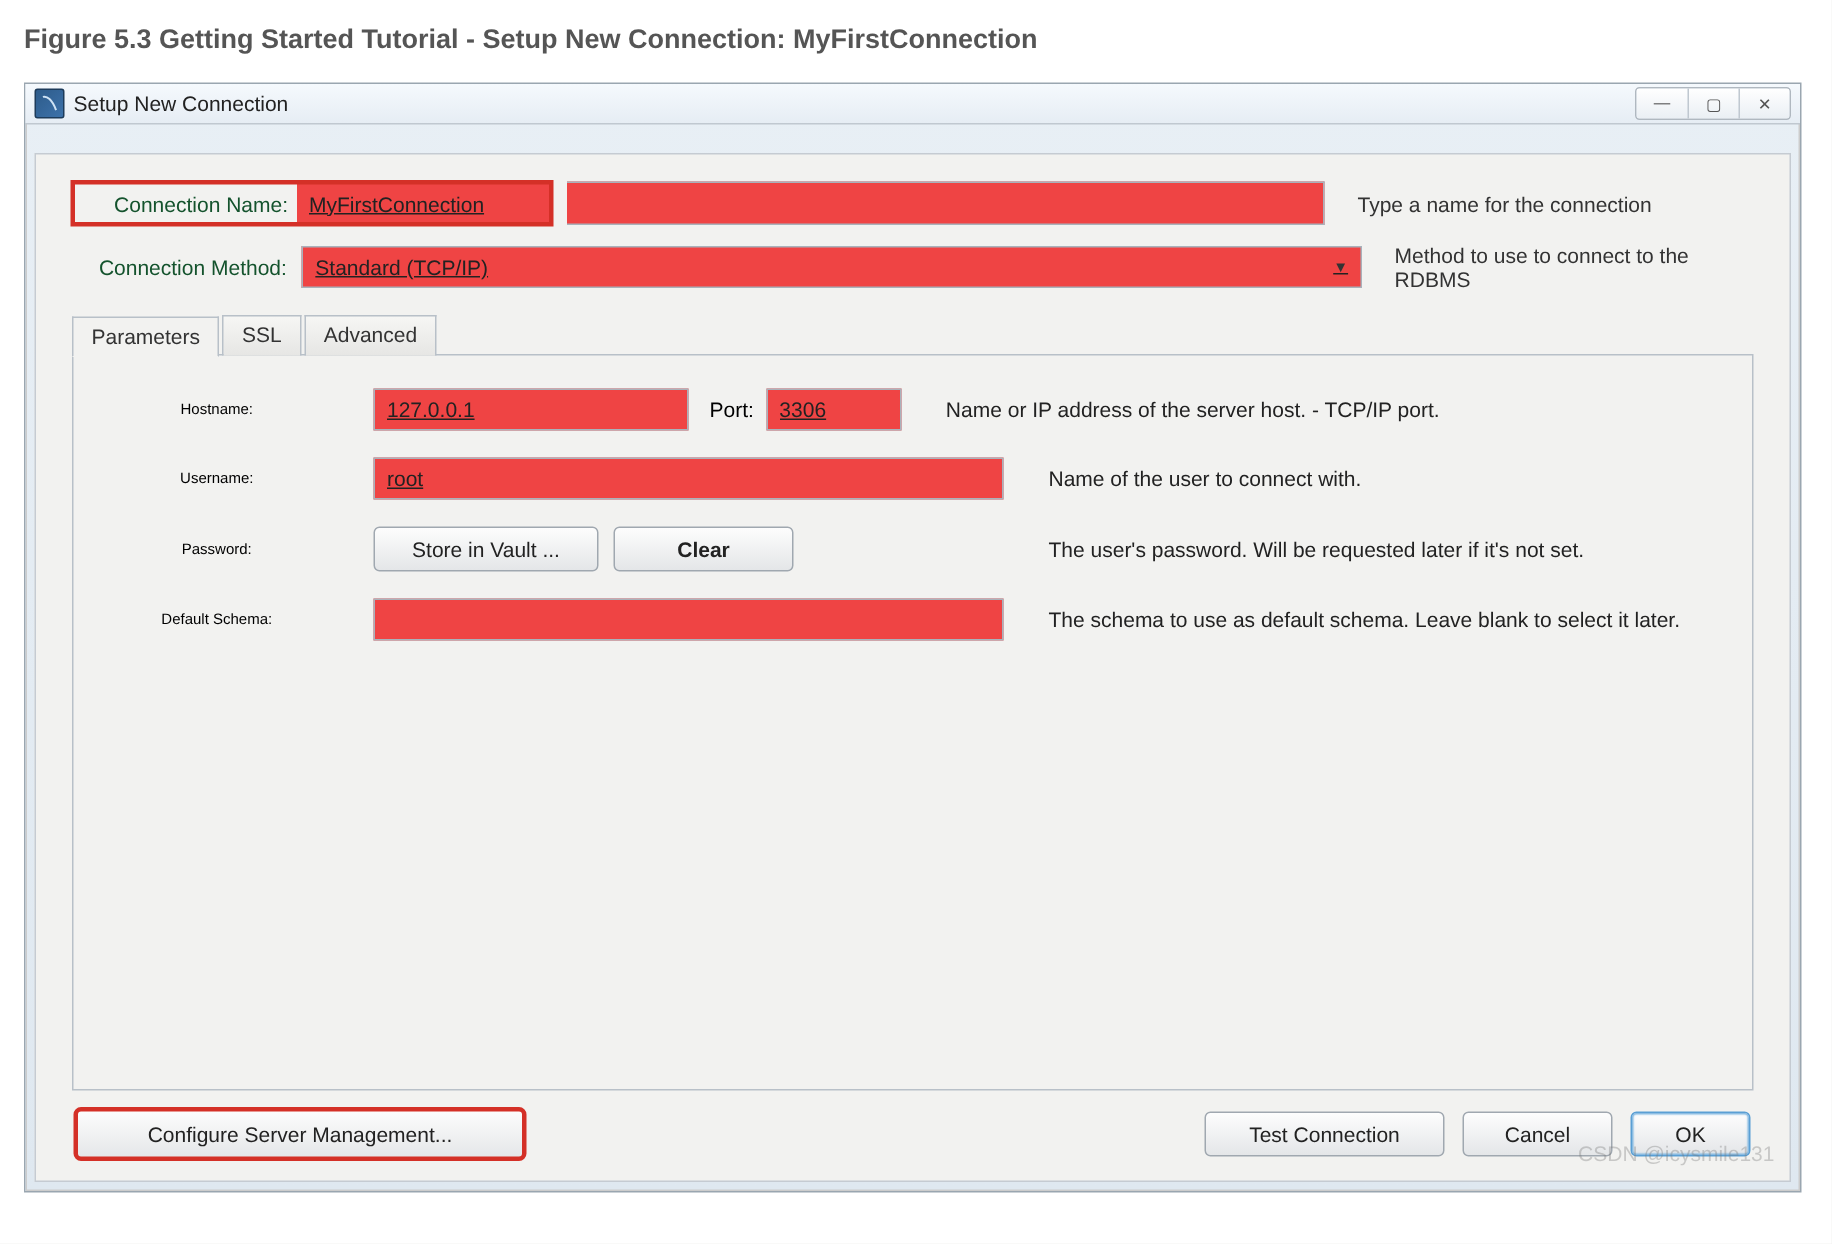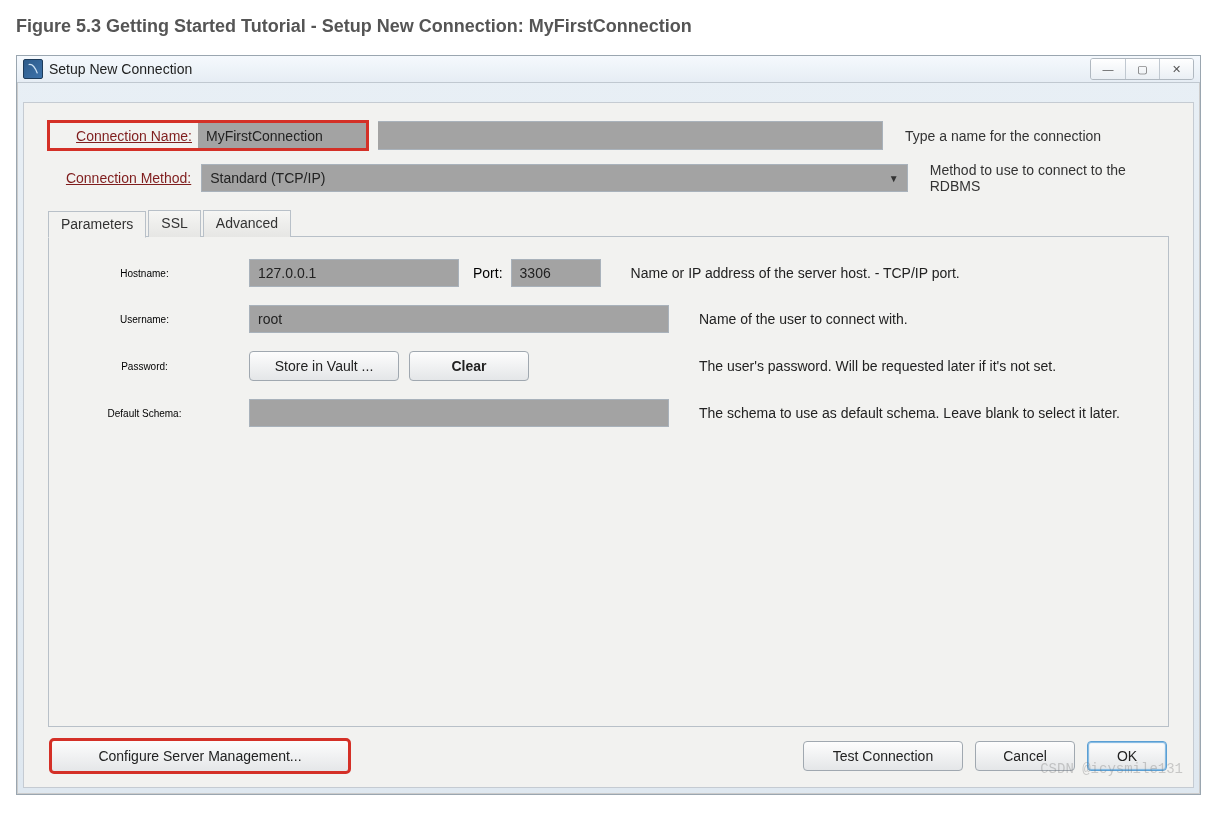--- a/index.html
+++ b/index.html
@@ -40,25 +40,25 @@
       border-left: 1px solid #c0c8d0; cursor: pointer;
       color: #555; font-family: sans-serif;
     }
     .window-controls .wc-btn:first-child { border-left: none; }
     .dialog-body {
       flex: 1; background: #f2f2f0; margin: 6px;
       border: 1px solid #c5cbd2;
       display: flex; flex-direction: column; padding: 18px 24px 14px 24px;
     }
     .row { display: flex; align-items: center; margin-bottom: 12px; gap: 10px; }
-    .label-col { width: 150px; text-align: right; font-size: 14px; color: #7f1d1d; text-decoration: underline; }
+    .label-col { width: 150px; text-align: right; font-size: 14px; color: #14532d; }
     .help-col { font-size: 14px; color: #333; margin-left: 12px; }
     input[type=text], .select-box {
-      border: 1px solid #a9b2bb; background: #a3a3a3; padding: 4px 8px;
-      font-size: 14px; height: 28px; color: #222;
+      border: 1px solid #a9b2bb; background: #ef4444; padding: 4px 8px;
+      font-size: 14px; height: 28px; color: #222; text-decoration: underline;
     }
     .select-box {
       display: flex; align-items: center; justify-content: space-between;
       cursor: pointer;
     }
     .select-arrow { font-size: 10px; color: #333; }
     .redbox { outline: 3px solid #d43027; outline-offset: -2px; }
     .tab-panel {
       border: 1px solid #b8c0c8; background: #f2f2f0;
       margin-top: 4px; position: relative; flex: 1; padding: 22px 18px 18px 18px;
@@ -79,21 +79,21 @@
     .param-help { font-size: 14px; margin-left: 30px; color: #222; }
     .btn {
       height: 30px; padding: 0 14px; font-size: 14px; color: #222;
       border: 1px solid #a0a8b0; border-radius: 4px;
       background: linear-gradient(to bottom, #fdfdfd, #e4e6e8);
       cursor: pointer;
     }
     .btn.primary { border: 1px solid #5a9fd4; box-shadow: 0 0 1px 1px #7db5e0 inset; }
     .footer { display: flex; justify-content: space-between; align-items: center; margin-top: 12px; padding: 0 2px; }
     .footer-right { display: flex; gap: 12px; }
-    .watermark { position: absolute; right: 22px; bottom: 18px; color: rgba(120,120,120,0.35); font-size: 14px; pointer-events: none; font-family: Liberation Mono, monospace; }
+    .watermark { position: absolute; right: 22px; bottom: 18px; color: rgba(120,120,120,0.35); font-size: 14px; pointer-events: none; }
     .page-wrap { position: relative; }
   </style>
 </head>
 <body>
 
 <div class="page-wrap">
   <div class="figure-title">Figure 5.3 Getting Started Tutorial - Setup New Connection: MyFirstConnection</div>
 
   <div class="window">
     <div class="titlebar">

